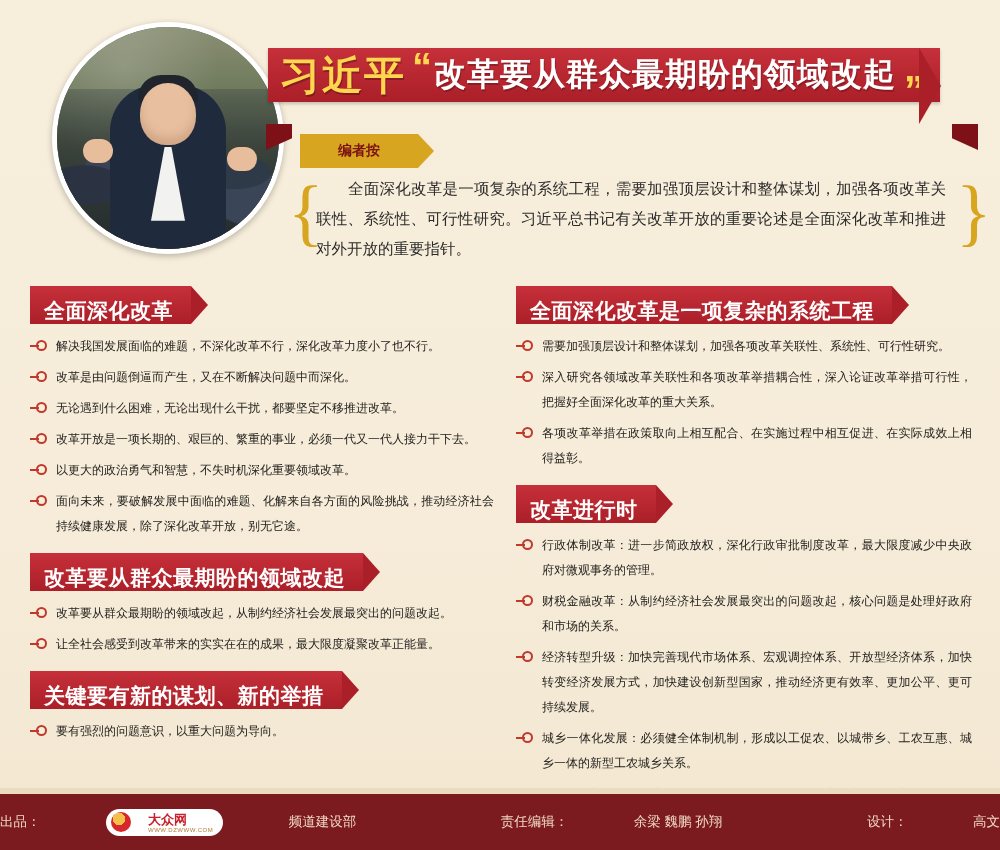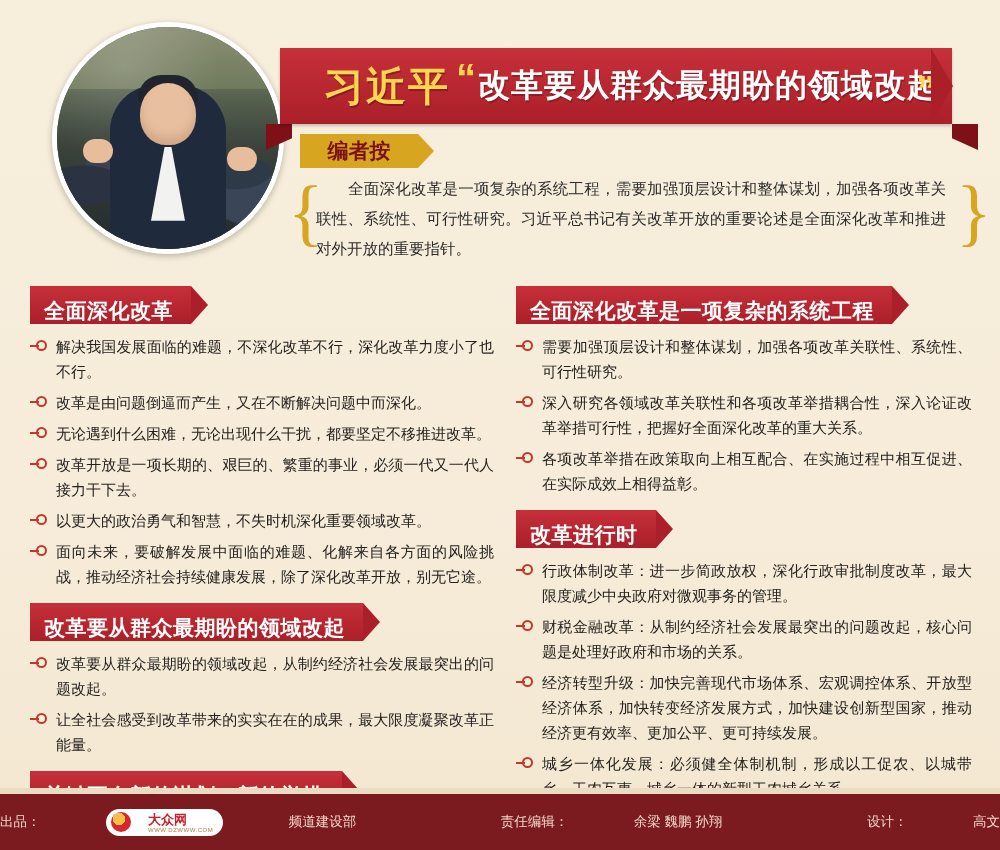--- a/index.html
+++ b/index.html
@@ -63,23 +63,23 @@
     clip-path:polygon(40% 0,60% 0,100% 100%,0 100%);
   }
   .photo-hand {
     position:absolute; left:26px; top:112px; width:30px; height:24px;
     border-radius:12px; background:#e8bd9c;
   }
   .photo-hand.r { left:auto; right:22px; top:120px; }
 
   .banner { position:absolute; left:256px; top:48px; width:718px; height:76px; }
   .banner-main {
-    position:absolute; left:24px; top:0; width:672px; height:76px;
+    position:absolute; left:12px; top:0; width:672px; height:54px;
     background:linear-gradient(180deg,#c6303a 0%, #ab1f28 100%);
-    display:flex; align-items:center; padding-left:44px;
+    display:flex; align-items:center; padding-left:12px;
     box-shadow:0 2px 3px rgba(0,0,0,.2);
   }
   .banner-main:after{
     content:""; position:absolute; right:-1px; top:0;
     border-left:22px solid #ab1f28; border-top:38px solid transparent; border-bottom:38px solid transparent;
   }
   .ribbon-l, .ribbon-r {
     position:absolute; width:26px; height:26px; background:#7e1118;
   }
   .ribbon-l { left:10px; top:76px; clip-path:polygon(0 0,100% 0,100% 55%,0 100%); }
@@ -97,21 +97,21 @@
     text-shadow:1px 2px 0 rgba(0,0,0,.22);
   }
   .banner-quote-end {
     position:absolute; right:16px; top:20px; color:#ffd64e;
     font-size:40px; font-weight:bold;
   }
 
   
   .editor-tag {
     position:absolute; left:300px; top:134px; width:118px; height:34px;
-    background:#d8a520; color:#7a1216; font-size:21px; font-weight:bold;
+    background:#d8a520; color:#7a1216; font-size:14px; font-weight:bold;
     display:flex; align-items:center; justify-content:center;
   }
   .editor-tag:after{
     content:""; position:absolute; right:-16px; top:0;
     border-left:16px solid #d8a520; border-top:17px solid transparent; border-bottom:17px solid transparent;
   }
   .note-box {
     position:absolute; left:288px; top:172px; width:690px; height:86px;
   }
   .brace { position:absolute; top:0; width:22px; height:86px; color:#d8a520; font-size:74px; line-height:80px; font-family:"Liberation Serif", serif; }
@@ -135,21 +135,21 @@
     color:#fff; font-size:21px; font-weight:bold; letter-spacing:.5px;
   }
   .sec-head:after{
     content:""; position:absolute; right:-17px; top:0;
     border-left:17px solid #ab1f28; border-top:19px solid transparent; border-bottom:19px solid transparent;
   }
   .sec-head-wrap { line-height:0; }
 
   ul.bullets { list-style:none; margin:0 0 14px 0; padding:0 6px 0 26px; }
   ul.bullets li {
-    position:relative; font-size:15px; line-height:25px; color:#24221f;
+    position:relative; font-size:12px; line-height:25px; color:#24221f;
     margin-bottom:6px; text-align:justify;
   }
   ul.bullets li .dot {
     position:absolute; left:-20px; top:6px; width:11px; height:11px;
     border:2px solid #c0392b; border-radius:50%; background:#f7eedc;
   }
   ul.bullets li .dot:before{
     content:""; position:absolute; left:-8px; top:3px; width:9px; height:2px;
     background:#c0392b;
   }

